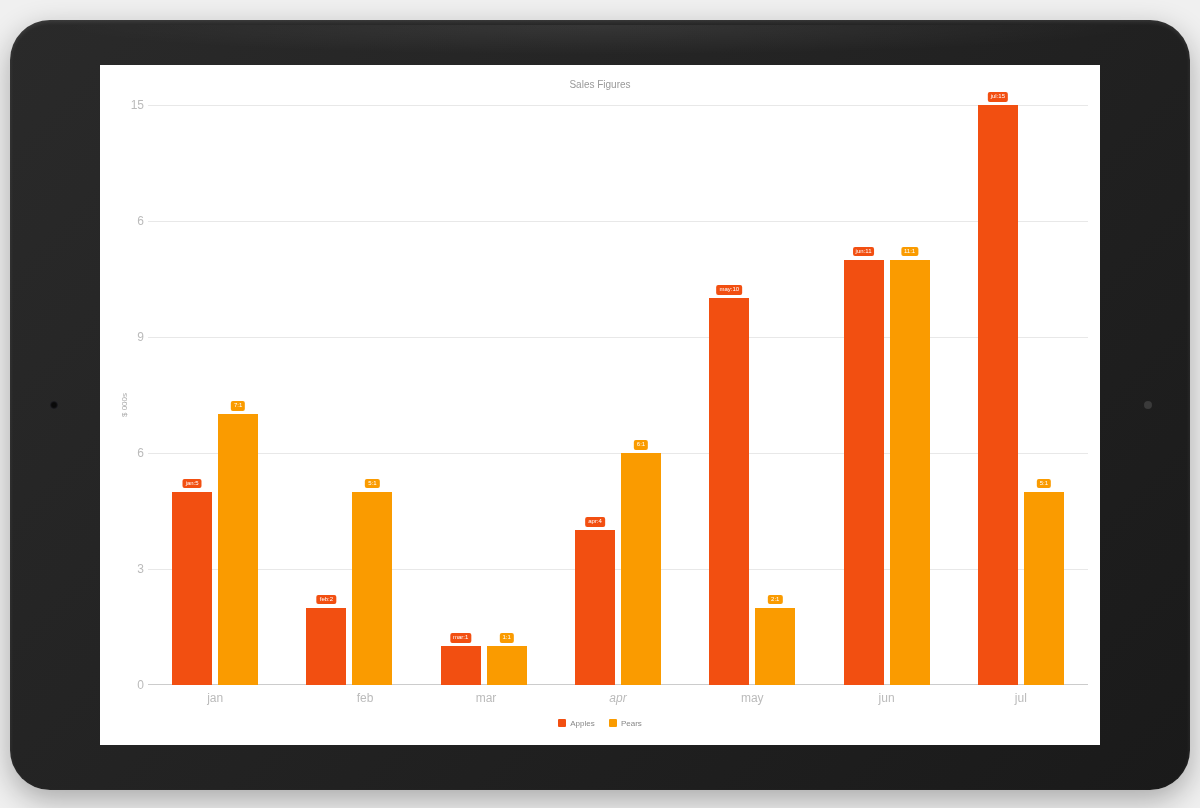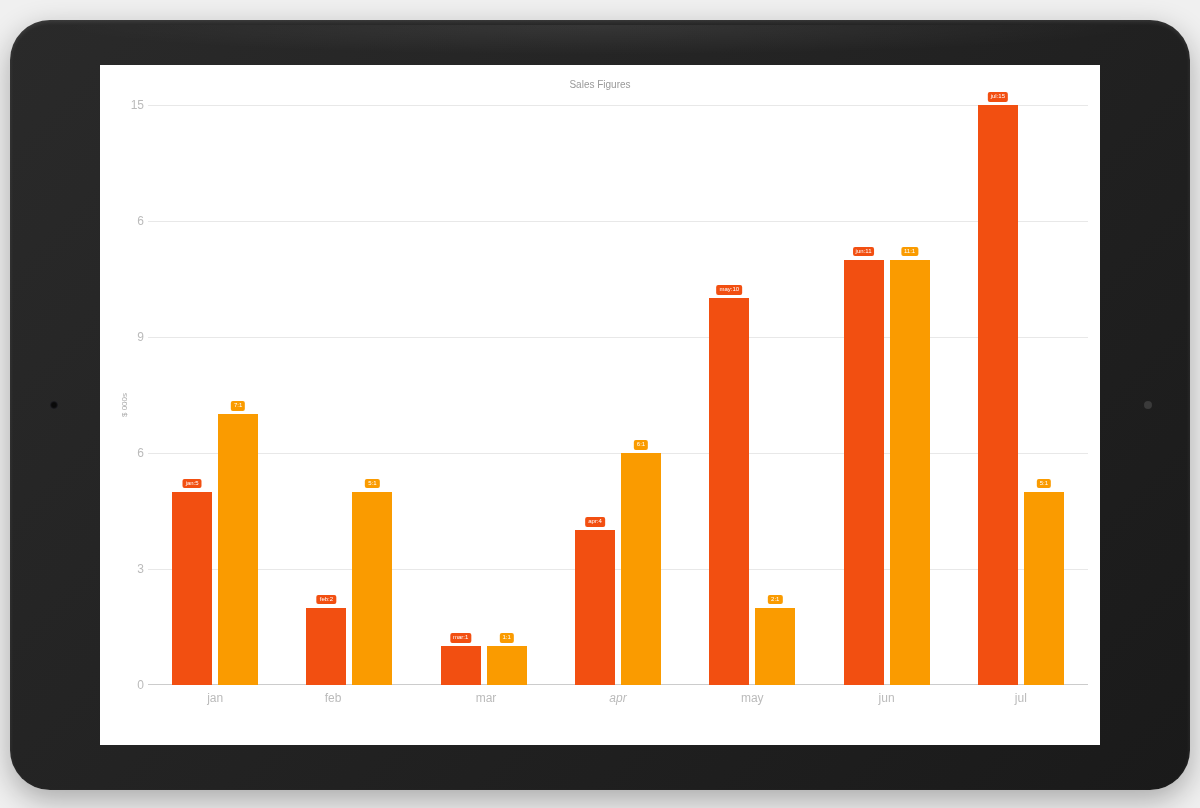--- a/index.html
+++ b/index.html
@@ -219,28 +219,38 @@
           <div class="bar-label">11:1</div>
         </div>
         <div class="bar apples" style="left: 829.857px; width: 40px; height: 580px;">
           <div class="bar-label">jul:15</div>
         </div>
         <div class="bar pears" style="left: 875.857px; width: 40px; height: 193.333px;">
           <div class="bar-label">5:1</div>
         </div>
       </div>
 
+    <div class="legend">
+      <span class="legend-item">
+        <span class="legend-swatch apples"></span>
+        <span>Apples</span>
+      </span>
+      <span class="legend-item">
+        <span class="legend-swatch pears"></span>
+        <span>Pears</span>
+      </span>
+    </div>
 
   <div class="y-tick" style="top: 620px;">0</div>
       <div class="y-tick" style="top: 504px;">3</div>
       <div class="y-tick" style="top: 388px;">6</div>
       <div class="y-tick" style="top: 272px;">9</div>
       <div class="y-tick" style="top: 156px;">6</div>
       <div class="y-tick" style="top: 40px;">15</div>
       <div class="x-tick" style="left: 115.143px;">jan</div>
-      <div class="x-tick" style="left: 233px;">feb</div>
+      <div class="x-tick" style="left: 265px;">feb</div>
       <div class="x-tick" style="left: 386px;">mar</div>
       <div class="x-tick" style="left: 518px; font-style: italic;">apr</div>
       <div class="x-tick" style="left: 652.286px;">may</div>
       <div class="x-tick" style="left: 786.571px;">jun</div>
       <div class="x-tick" style="left: 920.857px;">jul</div>
     </div>
 </div>
 
 </body></html>

